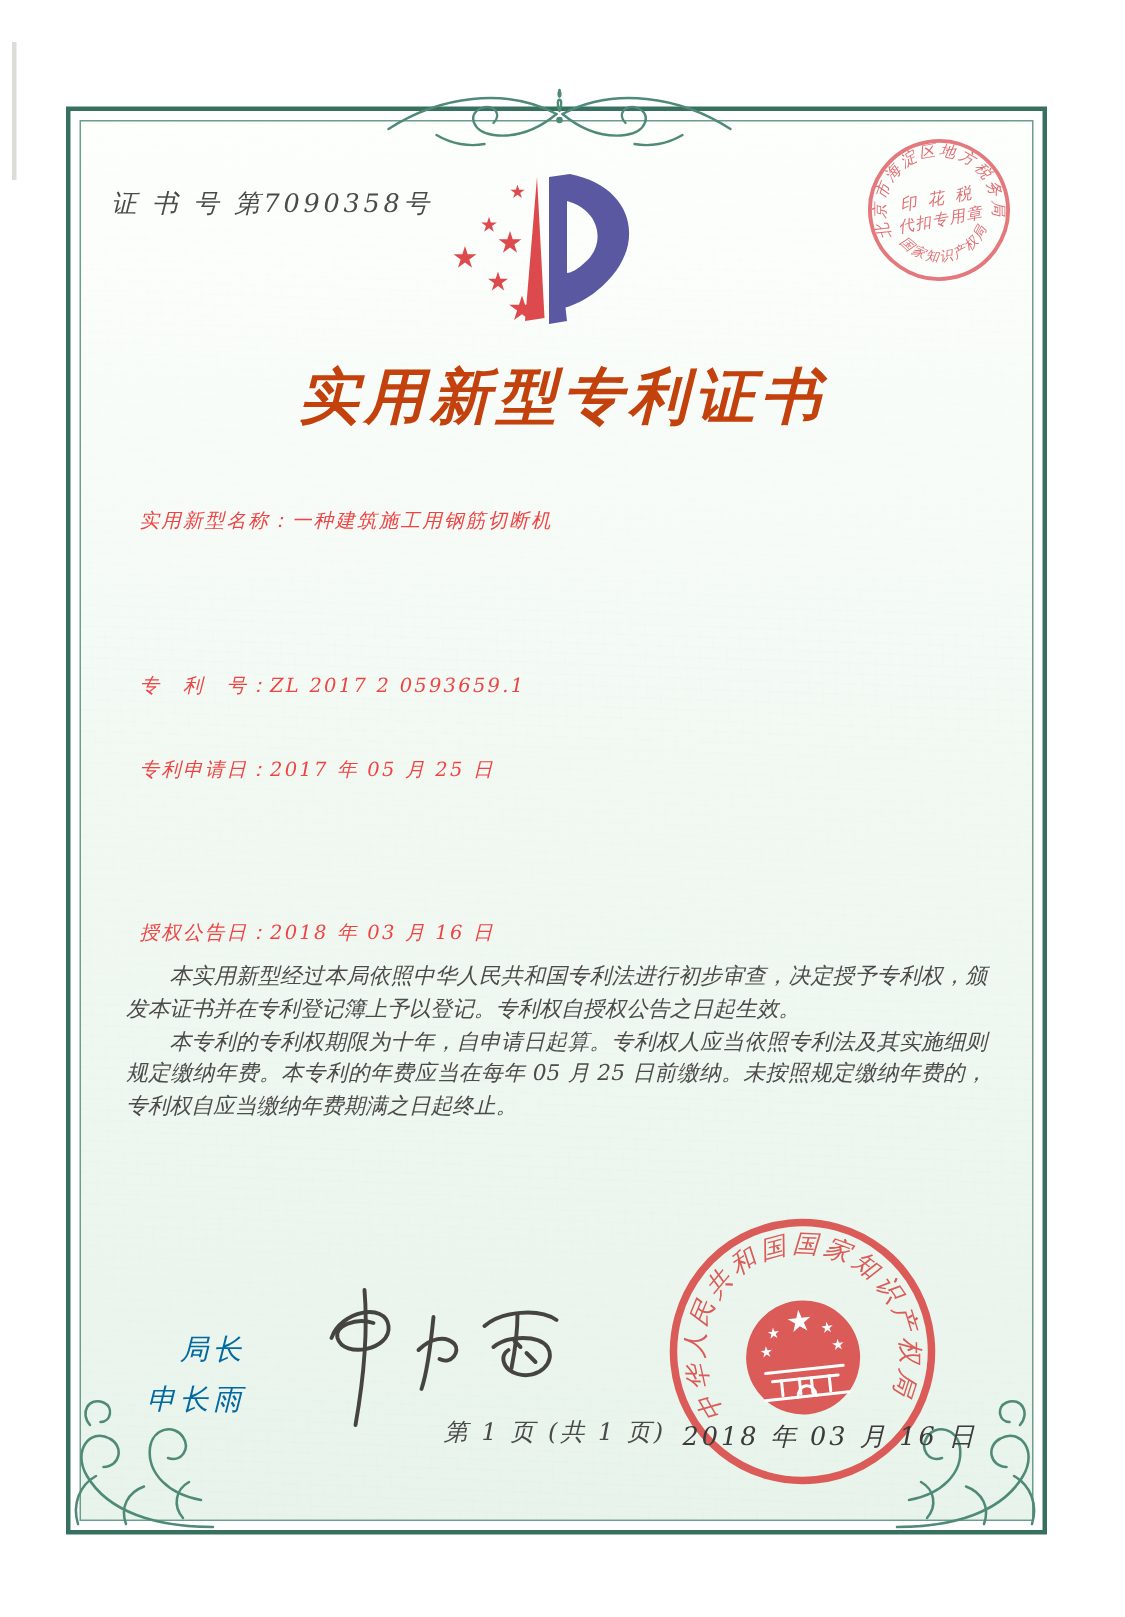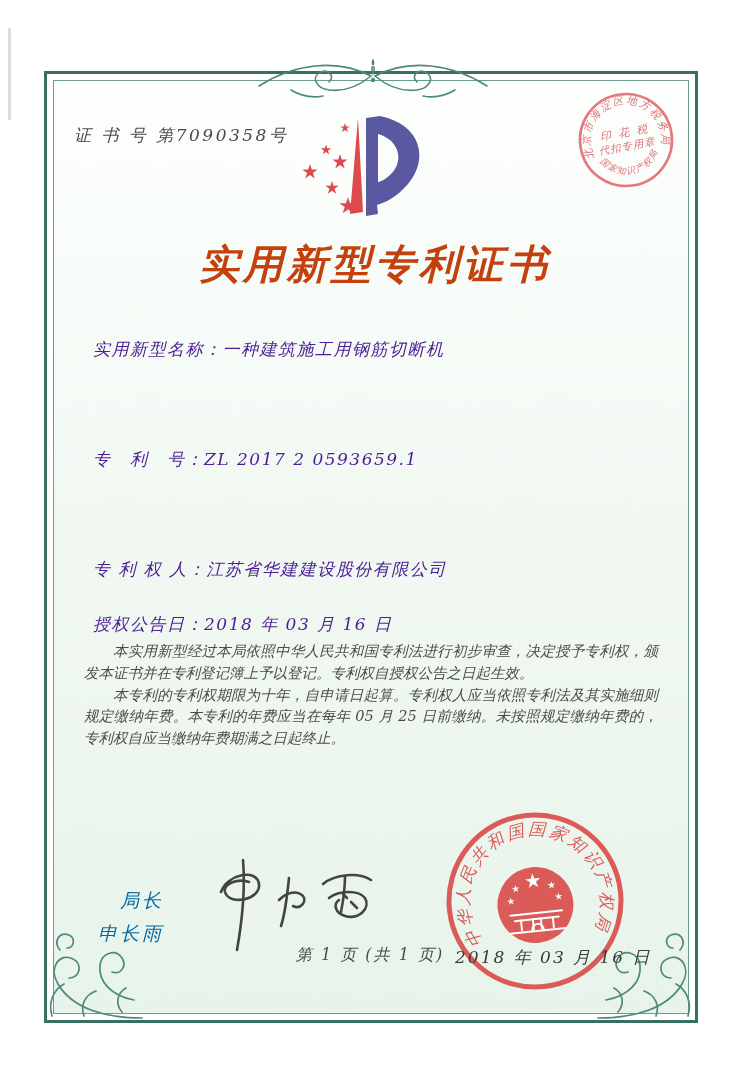--- a/index.html
+++ b/index.html
@@ -20,21 +20,21 @@
     background:
       linear-gradient(180deg, rgba(253,255,253,0.92) 0%, rgba(240,248,241,0.85) 45%, rgba(229,242,232,0.88) 100%),
       repeating-linear-gradient(2deg, rgba(125,175,148,0.10) 0 1px, transparent 1px 7px),
       repeating-linear-gradient(88deg, rgba(125,175,148,0.07) 0 1px, transparent 1px 9px);
   }
   .scan-edge{left:8px;top:28px;width:3px;height:92px;background:#cfcfc8;opacity:.7;}
   
   .cert-no{left:74px;top:124px;font-size:17px;letter-spacing:2.5px;color:#4a4a4a;}
   .title{left:0;top:237px;width:750px;text-align:center;font-size:40px;font-weight:700;
          letter-spacing:4px;color:#c2410c;}
-  .field{left:93px;font-size:17px;letter-spacing:1.5px;color:#4c1d95;white-space:nowrap;}
+  .field{left:93px;font-size:13px;letter-spacing:1.5px;color:#ef4444;white-space:nowrap;}
   .f0{top:338px}.f1{top:394px}.f2{top:448px}.f3{top:504px}.f4{top:558px}.f5{top:613px}
   .body-text{left:84px;top:641px;width:574px;font-size:14.5px;line-height:21.8px;
              color:#4c4b49;text-align:justify;}
   .body-text p{margin:0;text-indent:2em;}
   .signer{left:98px;top:884px;font-family:"DejaVu Sans","Liberation Sans",sans-serif;
           font-size:19px;letter-spacing:3px;color:#0369a1;line-height:33px;text-align:right;}
   .seal-date{left:455px;top:946px;font-size:17px;letter-spacing:2px;color:#3b3b3b;z-index:6;}
   .footer{left:0;top:945px;width:740px;text-align:center;font-size:16px;letter-spacing:2px;color:#4a4a4a;}
   
   .logo{left:288px;top:110px;width:150px;height:124px;}
@@ -131,22 +131,22 @@
   </svg>
 
   <div class="abs title">实用新型专利证书</div>
 
   <div class="abs field f0">
     <span>实用新型名称：</span><span>一种建筑施工用钢筋切断机</span>
   </div>
   <div class="abs field f2">
     <span>专　利　号：</span><span>ZL 2017 2 0593659.1</span>
   </div>
-  <div class="abs field f4">
-    <span>专 利 权 人：</span><span>江苏省华建建设股份有限公司</span>
+  <div class="abs field f3">
+    <span>专利申请日：</span><span>2017 年 05 月 25 日</span>
   </div>
   <div class="abs field f5">
     <span>授权公告日：</span><span>2018 年 03 月 16 日</span>
   </div>
 
   <div class="abs body-text">
     <p>本实用新型经过本局依照中华人民共和国专利法进行初步审查，决定授予专利权，颁发本证书并在专利登记簿上予以登记。专利权自授权公告之日起生效。</p>
     <p>本专利的专利权期限为十年，自申请日起算。专利权人应当依照专利法及其实施细则规定缴纳年费。本专利的年费应当在每年 05 月 25 日前缴纳。未按照规定缴纳年费的，专利权自应当缴纳年费期满之日起终止。</p>
   </div>
 

